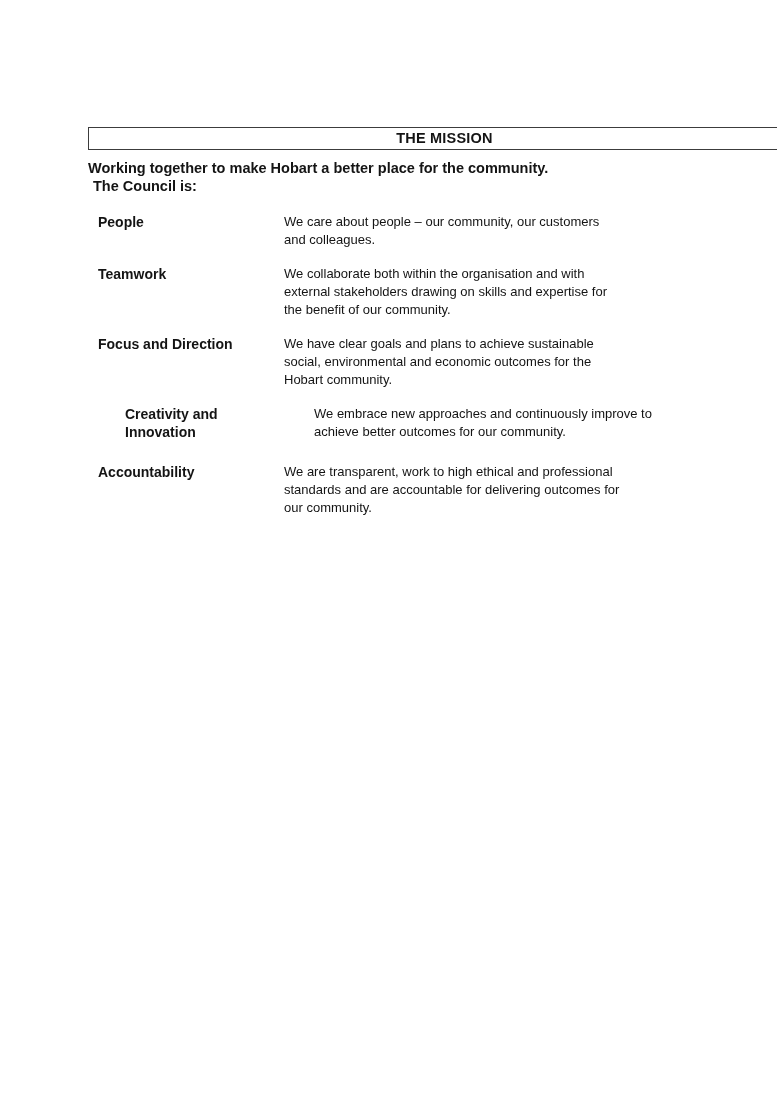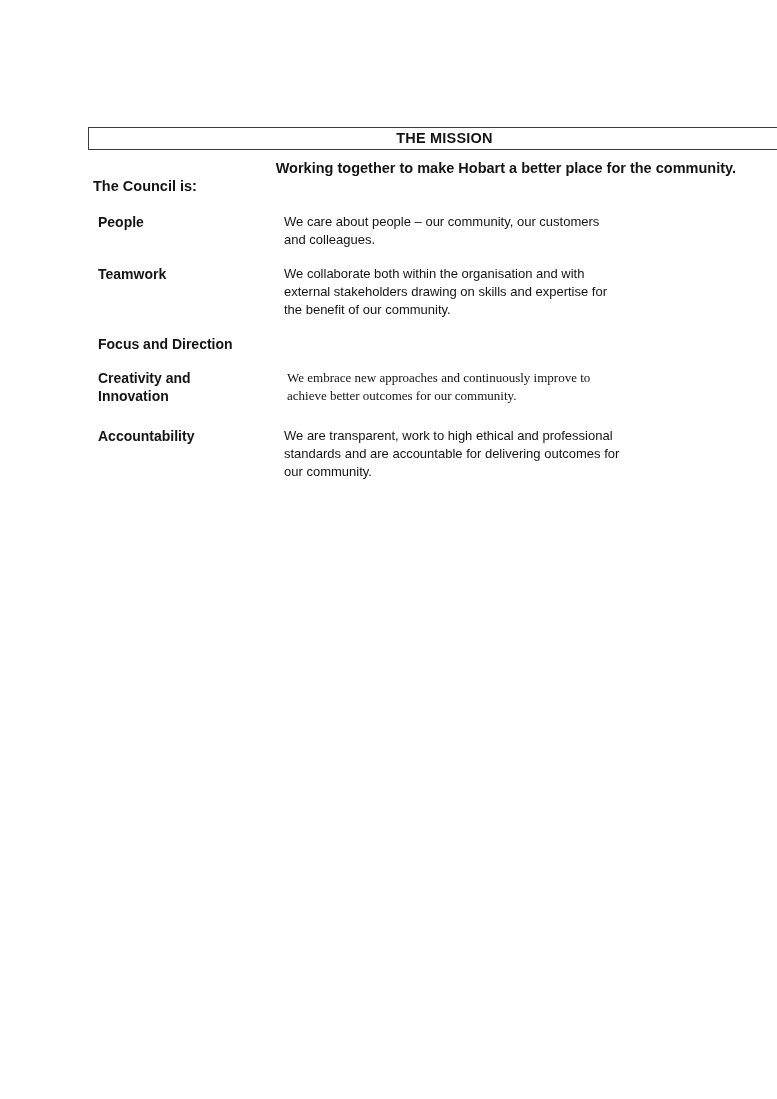--- a/index.html
+++ b/index.html
@@ -40,60 +40,60 @@
     font-size: 14.5px;
     font-weight: bold;
     letter-spacing: 0.2px;
     line-height: 1;
     padding-bottom: 1px;
   }
   .mission-statement {
     width: 648px;
     margin-left: 88px;
     margin-top: 9px;
-    text-align: right;
+    text-align: left;
     font-size: 14.5px;
     font-weight: bold;
     line-height: 18px;
   }
   .council-intro {
     margin-left: 93px;
     font-size: 14.5px;
     font-weight: bold;
     line-height: 18px;
   }
   .values-list {
     margin-top: 18px;
   }
   .value-row {
     display: flex;
     align-items: flex-start;
     margin-bottom: 16px;
   }
   .value-row.gap-lg {
     margin-bottom: 22px;
+    padding-left: 27px;
   }
   .value-label {
     margin-left: 98px;
     width: 186px;
     flex: 0 0 186px;
     font-size: 14px;
     font-weight: bold;
     line-height: 18px;
     white-space: pre-line;
   }
   .value-desc {
     flex: 1 1 auto;
     font-size: 13px;
     line-height: 18px;
     white-space: pre-line;
   }
   .value-desc.indent-sm {
     padding-left: 3px;
-    font-family: Liberation Serif, serif;
   }
 </style>
 </head>
 <body>
 
 <div class="doc-page">
 
   <div class="heading-box mission">
     <span class="heading-text">THE MISSION</span>
   </div>
@@ -113,20 +113,23 @@
 
     <div class="value-row">
       <div class="value-label">Teamwork</div>
       <div class="value-desc">We collaborate both within the organisation and with
 external stakeholders drawing on skills and expertise for
 the benefit of our community.</div>
     </div>
 
     <div class="value-row">
       <div class="value-label">Focus and Direction</div>
+      <div class="value-desc">We have clear goals and plans to achieve sustainable
+social, environmental and economic outcomes for the
+Hobart community.</div>
     </div>
 
     <div class="value-row gap-lg">
       <div class="value-label">Creativity and
 Innovation</div>
       <div class="value-desc indent-sm">We embrace new approaches and continuously improve to
 achieve better outcomes for our community.</div>
     </div>
 
     <div class="value-row">

